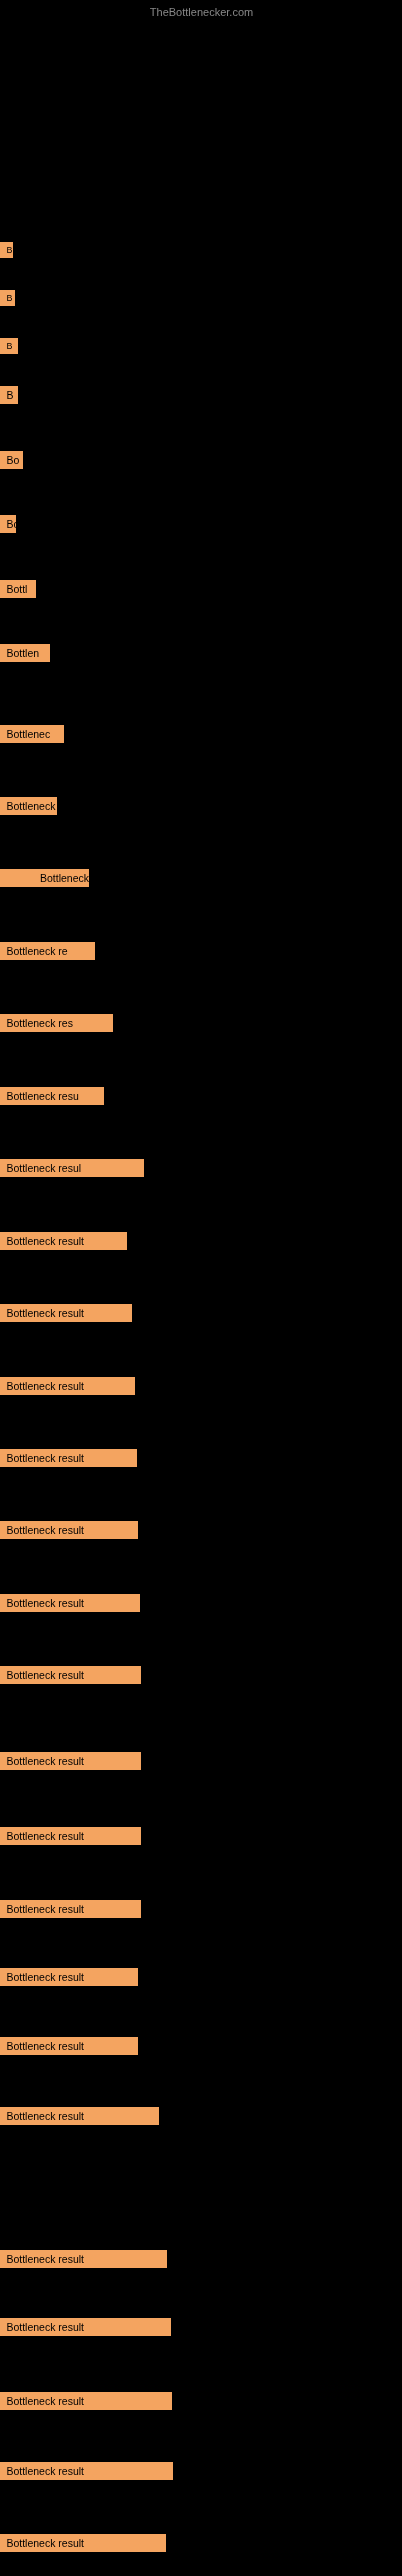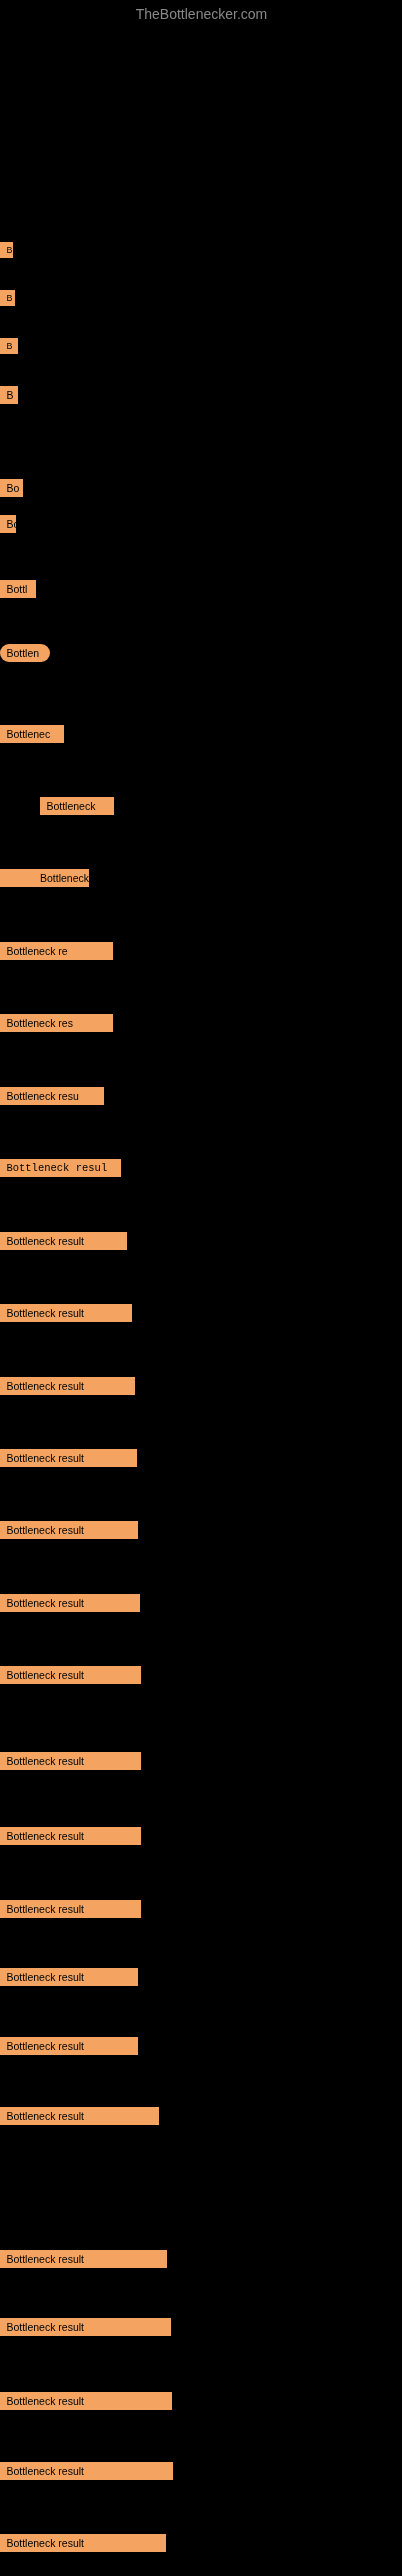--- a/index.html
+++ b/index.html
@@ -10,21 +10,21 @@
     body {
       width: 403px;
       min-height: 2576px;
       background-color: #000000;
       font-family: Arial, sans-serif;
       position: relative;
     }
     .site-title {
       text-align: center;
       color: #888888;
-      font-size: 14px;
+      font-size: 11px;
       padding: 6.4px 0;
       position: absolute;
       top: 0;
       width: 100%;
     }
     .bottleneck-labels {
       position: absolute;
       left: 0;
       top: 0;
       width: 403px;
@@ -42,31 +42,31 @@
   </style>
 </head>
 <body>
 
 <div class="bottleneck-labels">
   <div class="site-title">TheBottlenecker.com</div>
 <div class="label-item" style="top: 242px; width: 11.3px; font-size: 8.9px;">B</div>
     <div class="label-item" style="top: 290px; width: 14.5px; font-size: 8.9px;">B</div>
     <div class="label-item" style="top: 338px; width: 17.7px; font-size: 8.9px;">B</div>
     <div class="label-item" style="top: 386px; width: 17.7px;">B</div>
-    <div class="label-item" style="top: 451px; width: 22.5px; margin-top: 28px;">Bo</div>
+    <div class="label-item" style="top: 451px; width: 22.5px;">Bo</div>
     <div class="label-item" style="top: 515px; width: 16px;">Bot</div>
     <div class="label-item" style="top: 580px; width: 36px;">Bottl</div>
-    <div class="label-item" style="top: 644px; width: 50px; border-radius: 9px;">Bottlen</div>
+    <div class="label-item" style="top: 644px; width: 50px;">Bottlen</div>
     <div class="label-item" style="top: 725px; width: 64px;">Bottlenec</div>
-    <div class="label-item" style="top: 797px; width: 74px; margin-left: 40px;">Bottleneck</div>
+    <div class="label-item" style="top: 797px; width: 57px;">Bottleneck</div>
     <div class="label-item" style="top: 869px; width: 89px; padding-left: 40px;">Bottleneck r</div>
-    <div class="label-item" style="top: 942px; width: 113px;">Bottleneck re</div>
+    <div class="label-item" style="top: 942px; width: 95px;">Bottleneck re</div>
     <div class="label-item" style="top: 1014px; width: 113px;">Bottleneck res</div>
     <div class="label-item" style="top: 1087px; width: 104px;">Bottleneck resu</div>
-    <div class="label-item" style="top: 1159px; width: 121px; font-family: Liberation Mono, monospace;">Bottleneck resul</div>
+    <div class="label-item" style="top: 1159px; width: 144px;">Bottleneck resul</div>
     <div class="label-item" style="top: 1232px; width: 127px;">Bottleneck result</div>
     <div class="label-item" style="top: 1304px; width: 132px;">Bottleneck result</div>
     <div class="label-item" style="top: 1377px; width: 135px;">Bottleneck result</div>
     <div class="label-item" style="top: 1449px; width: 137px;">Bottleneck result</div>
     <div class="label-item" style="top: 1521px; width: 138px;">Bottleneck result</div>
     <div class="label-item" style="top: 1594px; width: 140px;">Bottleneck result</div>
     <div class="label-item" style="top: 1666px; width: 141px;">Bottleneck result</div>
     <div class="label-item" style="top: 1827px; width: 141px;">Bottleneck result</div>
     <div class="label-item" style="top: 1900px; width: 141px;">Bottleneck result</div>
     <div class="label-item" style="top: 1968px; width: 138px;">Bottleneck result</div>

